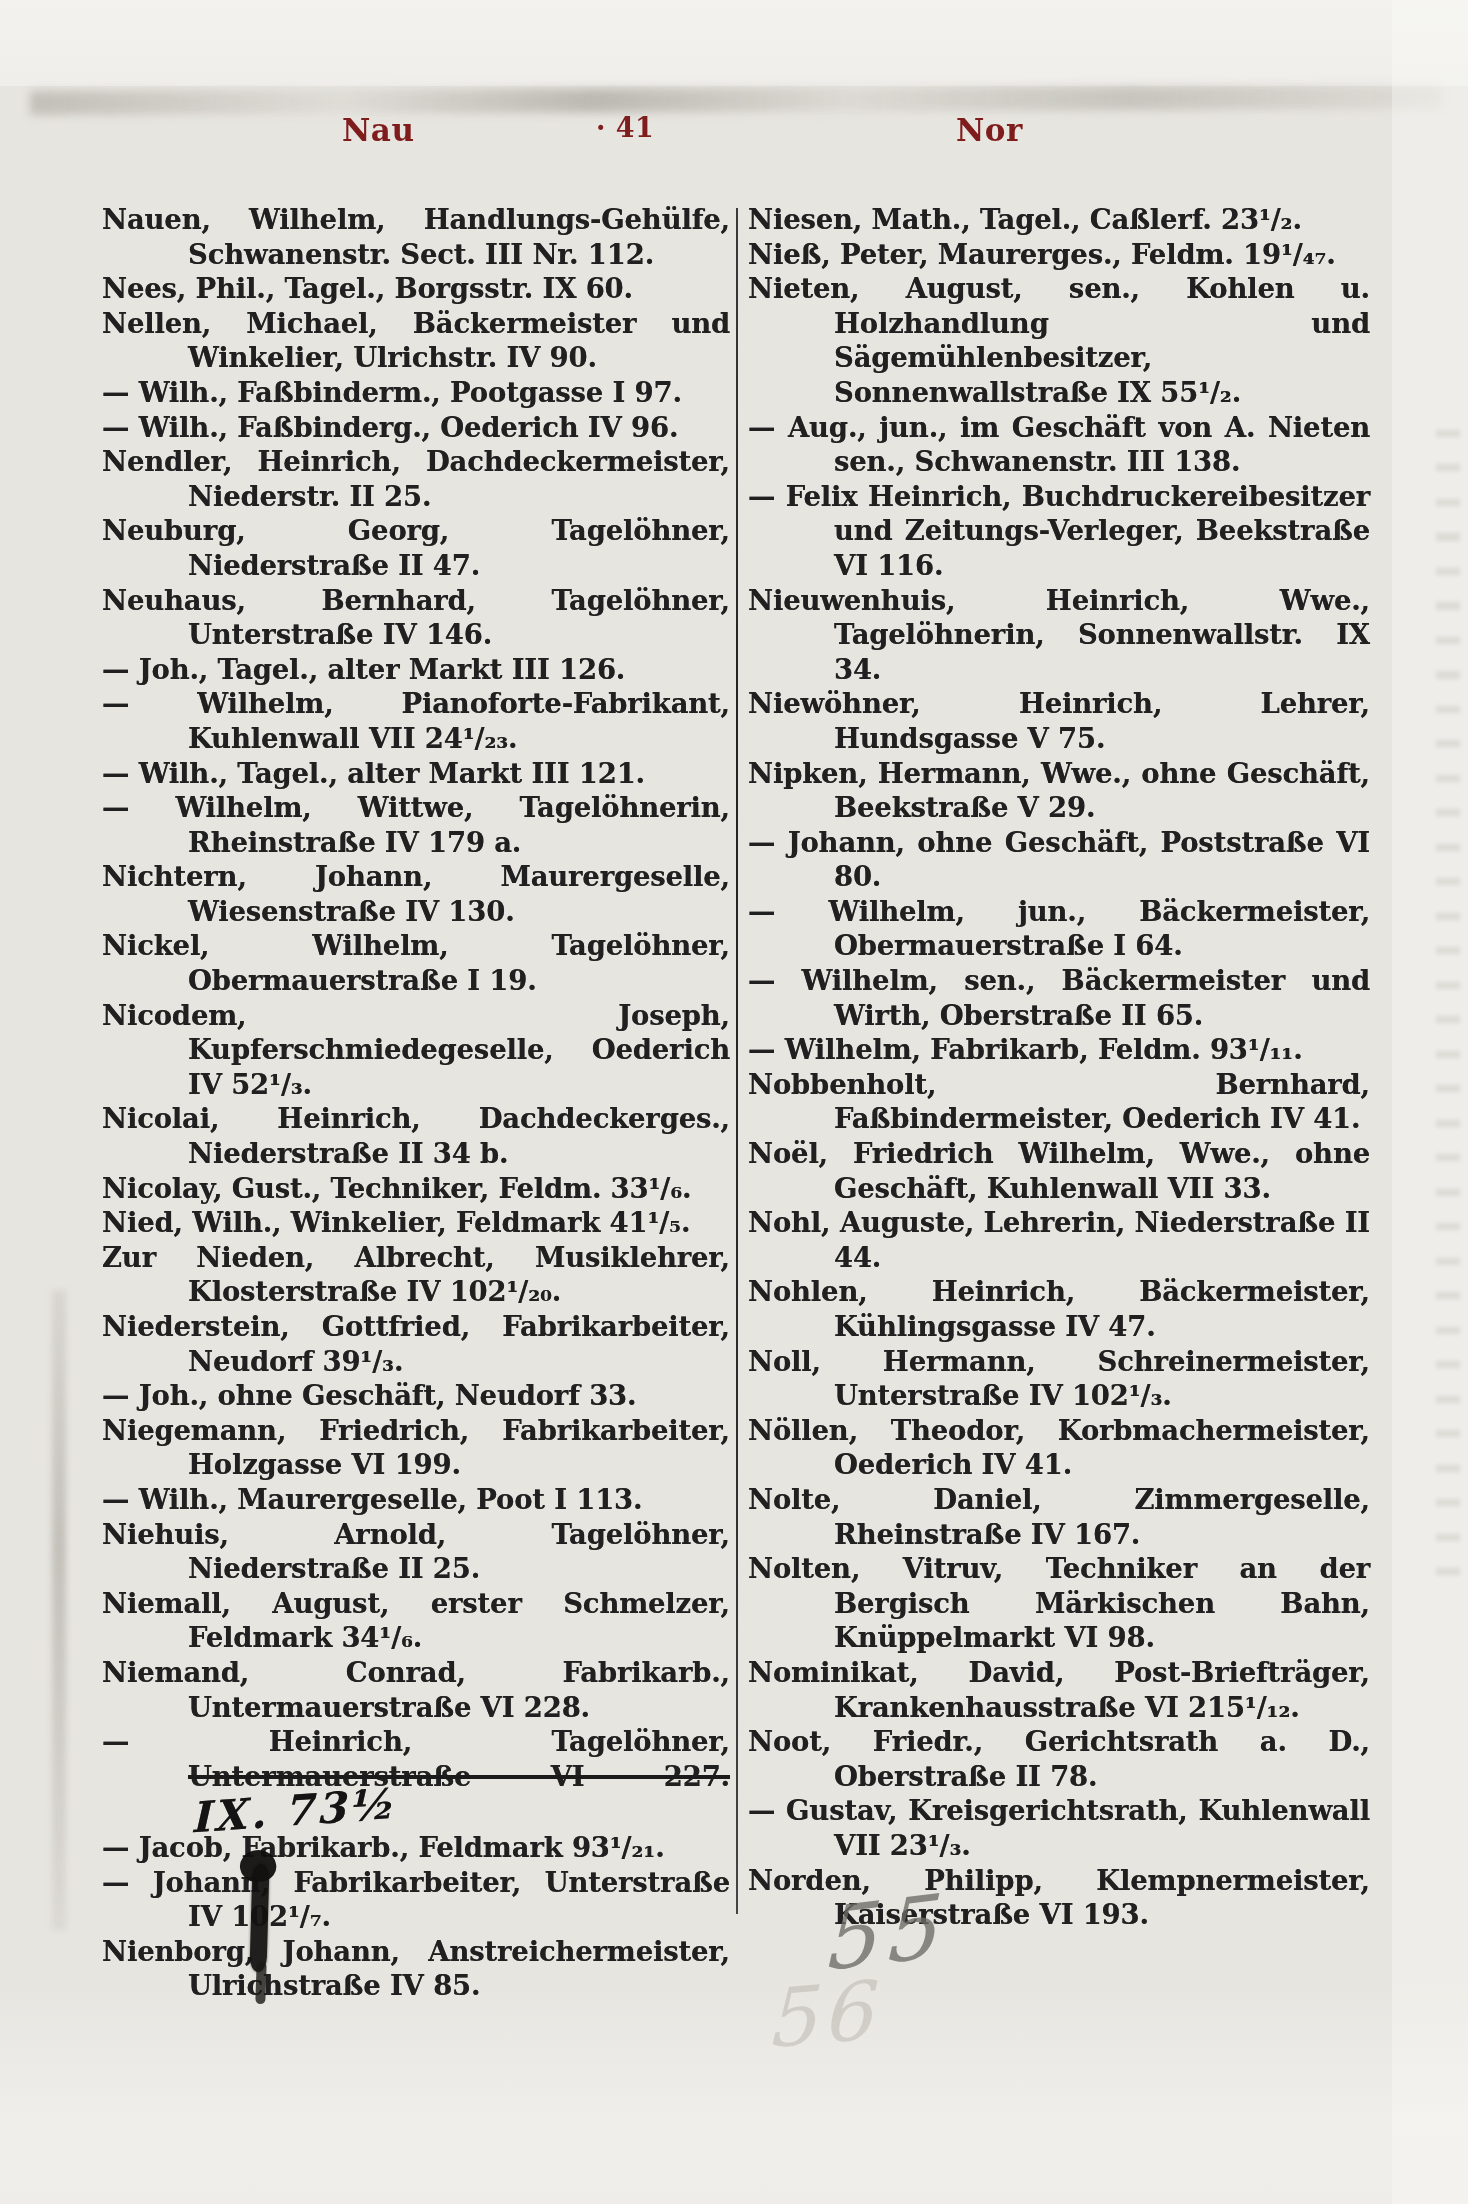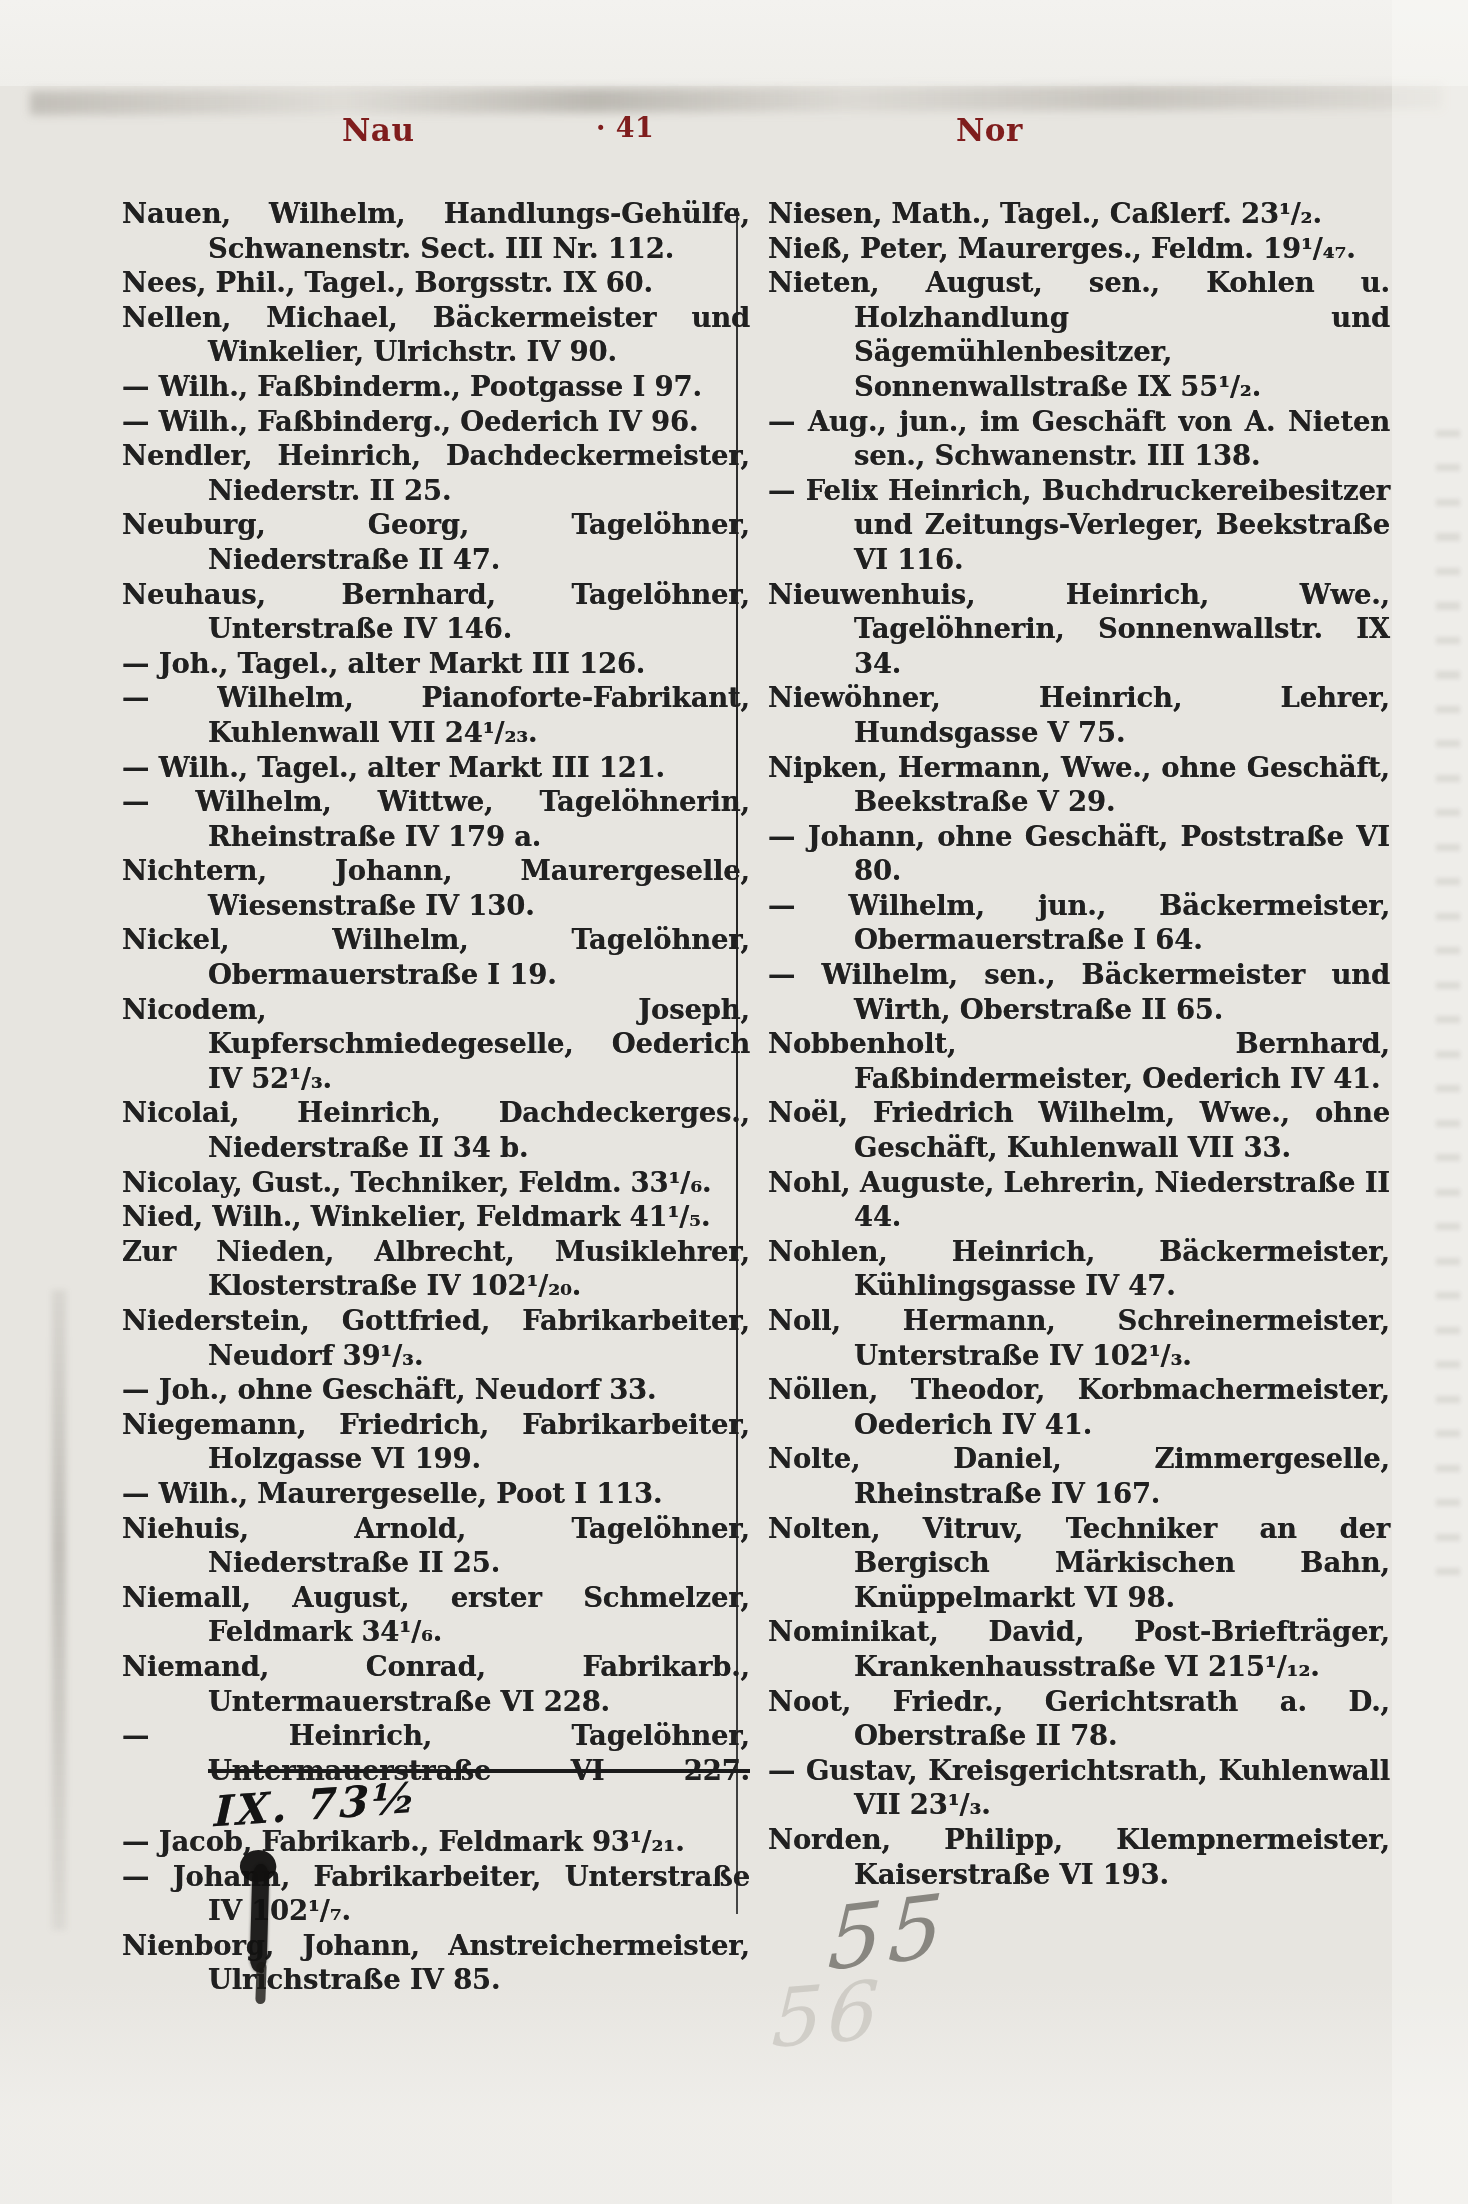--- a/index.html
+++ b/index.html
@@ -40,25 +40,24 @@
     position:absolute;left:1436px;top:430px;width:24px;height:1150px;
     background:repeating-linear-gradient(180deg,rgba(85,80,70,.16) 0 7px,rgba(85,80,70,0) 7px 34.5px);
     filter:blur(2px);opacity:.75;
   }
   .header{position:absolute;top:112px;left:0;width:100%;height:46px;
     font-weight:700;color:#7f1d1d;font-size:31px;letter-spacing:.5px;}
   .hdr-left{position:absolute;left:342px;}
   .hdr-num{position:absolute;left:596px;font-size:27px;}
   .hdr-right{position:absolute;left:956px;}
   .col{
-    position:absolute;top:196px;
+    position:absolute;top:202px;
     font-size:27.5px;line-height:34.6px;font-weight:700;color:#202020;
     letter-spacing:-0.2px;
     text-shadow:0 0 .5px rgba(20,20,20,.55);
-    margin-left:20px;
   }
   .col-left{left:102px;width:628px;}
   .col-right{left:748px;width:622px;}
   .divider{
     position:absolute;left:736px;top:208px;width:2px;height:1706px;
     background:linear-gradient(180deg,#3a3a3a,#232323 30%,#2c2c2c 70%,#454545);
   }
   .entry{
     padding-left:86px;text-indent:-86px;
     text-align:justify;
@@ -162,20 +161,21 @@
     <div class="entry"><span>Nieß, Peter, Maurerges., Feldm. 19¹/₄₇.</span></div>
     <div class="entry"><span>Nieten, August, sen., Kohlen u. Holzhandlung und Sägemühlenbesitzer, Sonnenwallstraße IX 55¹/₂.</span></div>
     <div class="entry"><span>— Aug., jun., im Geschäft von A. Nieten sen., Schwanenstr. III 138.</span></div>
     <div class="entry"><span>— Felix Heinrich, Buchdruckereibesitzer und Zeitungs-Verleger, Beekstraße VI 116.</span></div>
     <div class="entry"><span>Nieuwenhuis, Heinrich, Wwe., Tagelöhnerin, Sonnenwallstr. IX 34.</span></div>
     <div class="entry"><span>Niewöhner, Heinrich, Lehrer, Hundsgasse V 75.</span></div>
     <div class="entry"><span>Nipken, Hermann, Wwe., ohne Geschäft, Beekstraße V 29.</span></div>
     <div class="entry"><span>— Johann, ohne Geschäft, Poststraße VI 80.</span></div>
     <div class="entry"><span>— Wilhelm, jun., Bäckermeister, Obermauerstraße I 64.</span></div>
     <div class="entry"><span>— Wilhelm, sen., Bäckermeister und Wirth, Oberstraße II 65.</span></div>
+    <div class="entry"><span>— Wilhelm, Fabrikarb, Feldm. 93¹/₁₁.</span></div>
     <div class="entry"><span>Nobbenholt, Bernhard, Faßbindermeister, Oederich IV 41.</span></div>
     <div class="entry"><span>Noël, Friedrich Wilhelm, Wwe., ohne Geschäft, Kuhlenwall VII 33.</span></div>
     <div class="entry"><span>Nohl, Auguste, Lehrerin, Niederstraße II 44.</span></div>
     <div class="entry"><span>Nohlen, Heinrich, Bäckermeister, Kühlingsgasse IV 47.</span></div>
     <div class="entry"><span>Noll, Hermann, Schreinermeister, Unterstraße IV 102¹/₃.</span></div>
     <div class="entry"><span>Nöllen, Theodor, Korbmachermeister, Oederich IV 41.</span></div>
     <div class="entry"><span>Nolte, Daniel, Zimmergeselle, Rheinstraße IV 167.</span></div>
     <div class="entry"><span>Nolten, Vitruv, Techniker an der Bergisch Märkischen Bahn, Knüppelmarkt VI 98.</span></div>
     <div class="entry"><span>Nominikat, David, Post-Briefträger, Krankenhausstraße VI 215¹/₁₂.</span></div>
     <div class="entry"><span>Noot, Friedr., Gerichtsrath a. D., Oberstraße II 78.</span></div>

